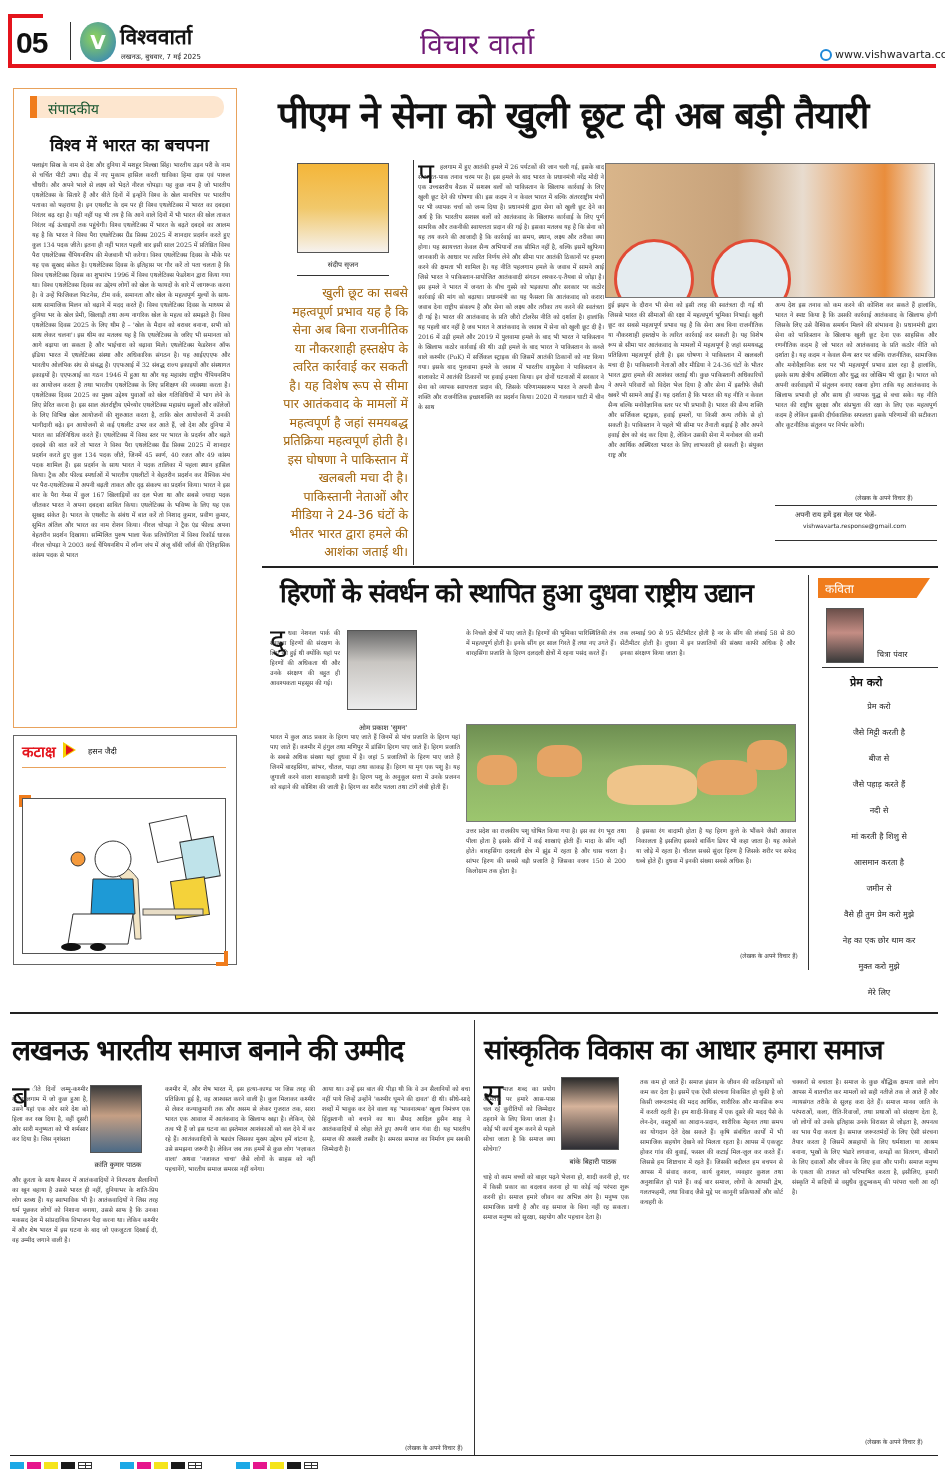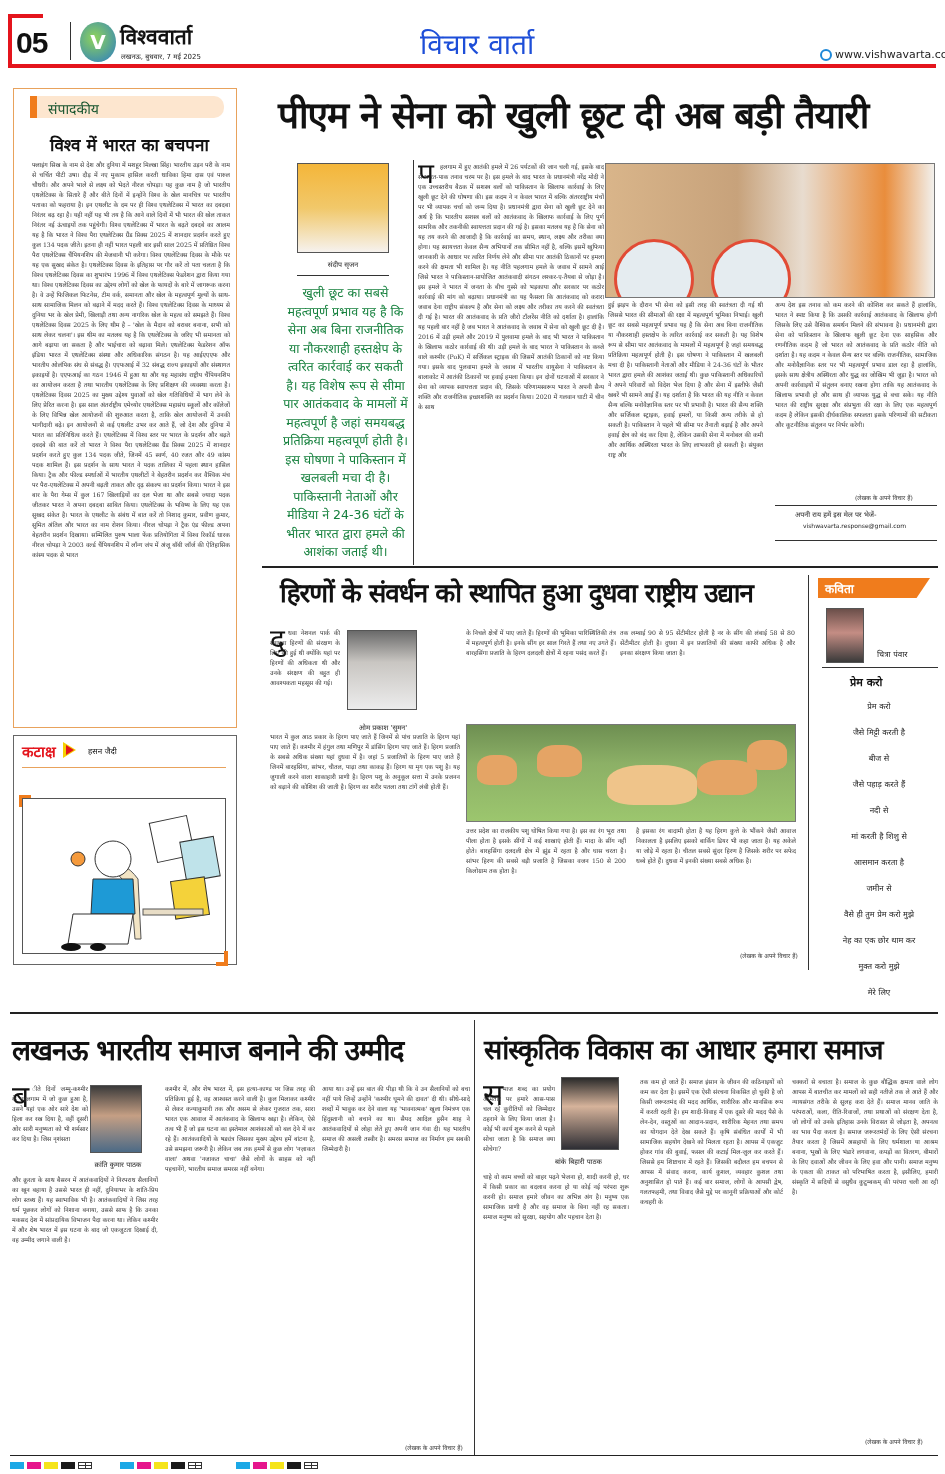--- a/index.html
+++ b/index.html
@@ -11,21 +11,21 @@
 
   
   #hdr-redbar { left: 8px; top: 14px; width: 35px; height: 4px; background: #e4141c; }
   #hdr-redline-left { left: 8px; top: 14px; width: 4px; height: 54px; background: #e4141c; }
   #hdr-redline-bottom { left: 8px; top: 64px; width: 928px; height: 4px; background: #e4141c; }
   #page-num { left: 16px; top: 26px; font-size: 30px; font-family: "Liberation Sans", sans-serif; font-weight: bold; color: #111; letter-spacing: -1px; }
   #hdr-sep { left: 70px; top: 22px; width: 1px; height: 38px; background: #333; }
   #logo { left: 80px; top: 22px; width: 36px; height: 40px; border-radius: 50%; background: radial-gradient(circle at 40% 40%, #8fd45a, #2a7bc4); display:flex; align-items:center; justify-content:center; color:#fff; font-weight:bold; font-size:20px; }
   #brand { left: 120px; top: 22px; font-size: 21px; font-weight: bold; color: #111; }
   #dateline { left: 121px; top: 52px; font-size: 7px; color: #222; }
-  #section-title { left: 420px; top: 24px; font-size: 28px; color: #1d4ed8; }
+  #section-title { left: 420px; top: 24px; font-size: 28px; color: #701a75; }
   #website { left: 820px; top: 48px; font-size: 11px; color: #222; display: flex; align-items: center; gap: 3px; }
   #ie-icon { width: 12px; height: 12px; border-radius: 50%; border: 2px solid #1e88d8; position: relative; }
 
   
   #editorial-box { left: 13px; top: 88px; width: 224px; height: 640px; border: 1px solid #e8a25c; }
   #editorial-tab { left: 30px; top: 96px; width: 194px; height: 22px; background: #fde6cf; border-radius: 0 10px 10px 0; }
   #editorial-tab-bar { left: 30px; top: 96px; width: 7px; height: 22px; background: #f07c1c; }
   #editorial-label { left: 48px; top: 99px; font-size: 14px; color: #14532d; }
   #editorial-headline { left: 50px; top: 133px; font-size: 17px; font-weight: bold; color: #111; }
   #editorial-body { left: 32px; top: 160px; width: 198px; height: 560px; }
@@ -38,21 +38,21 @@
   #cartoonist { left: 88px; top: 745px; font-size: 8px; color: #111; }
   #cartoon-rule { left: 22px; top: 767px; width: 204px; height: 1px; background: #e8a25c; }
   #cartoon-img { left: 22px; top: 798px; width: 204px; height: 156px; border: 1px solid #555; background: #fff; }
   .corner { background: #f07c1c; }
 
   
   #lead-headline { left: 278px; top: 88px; font-size: 37px; }
   #lead-author-photo { left: 297px; top: 163px; width: 92px; height: 90px; background: linear-gradient(180deg, #f4b63a 0%, #f1c86a 50%, #f6f2ee 100%); }
   #lead-author-name { left: 308px; top: 260px; font-size: 7px; color: #222; width: 70px; text-align:center; }
   #lead-author-rule { left: 297px; top: 275px; width: 92px; height: 1px; background:#333; }
-  #lead-pull-quote { left: 283px; top: 284px; width: 125px; font-size: 12.5px; line-height: 18.5px; text-align: center; color: #15803d; }
+  #lead-pull-quote { left: 283px; top: 284px; width: 125px; font-size: 12.5px; line-height: 18.5px; text-align: right; color: #a16207; }
   #lead-col-sep { left: 413px; top: 160px; width: 1px; height: 405px; background: #333; }
   #lead-dropcap { left: 418px; top: 160px; font-size: 28px; color: #111; line-height: 28px; }
   #lead-col1 { left: 418px; top: 162px; width: 186px; height: 400px; text-indent: 22px; }
   #lead-photo { left: 605px; top: 163px; width: 330px; height: 135px; background: linear-gradient(90deg, #d9b58a 0%, #c7a27b 40%, #e8dccf 60%, #e98d3c 85%, #f2f0ec 100%); border: 1px solid #777; overflow:hidden; }
   #lead-photo .circ { position:absolute; border-radius:50%; border:3px solid #e24b35; background:#e5ecf0; }
   #lead-col2 { left: 608px; top: 300px; width: 155px; height: 265px; }
   #lead-col3 { left: 775px; top: 300px; width: 162px; height: 190px; }
   #lead-byline-note { left: 855px; top: 494px; font-size: 6px; color:#333; }
   #lead-feedback-rule1 { left: 775px; top: 505px; width: 162px; height: 1px; background:#333; }
   #lead-feedback-text { left: 795px; top: 510px; font-size: 7px; color:#222;text-align:right; }
@@ -71,21 +71,21 @@
   #deer-col3 { left: 620px; top: 628px; width: 175px; height: 92px; }
   #deer-photo { left: 466px; top: 724px; width: 330px; height: 98px; background: linear-gradient(180deg, #6e8f52 0%, #8cb066 40%, #9cc66e 100%); border: 1px solid #777; overflow:hidden; }
   #deer-photo .deer { position:absolute; background:#e5a465; border-radius: 40% 40% 30% 30%; }
   #deer-col4 { left: 466px; top: 826px; width: 160px; height: 138px; }
   #deer-col5 { left: 636px; top: 826px; width: 160px; height: 138px; }
   #deer-note { left: 740px; top: 952px; font-size: 6px; color:#333; }
   #deer-right-sep { left: 808px; top: 575px; width: 1px; height: 395px; background: #333; }
 
   
   #poem-tab { left: 818px; top: 578px; width: 112px; height: 20px; background: #f07c1c; clip-path: polygon(0 0, 100% 0, 88% 100%, 0 100%); }
-  #poem-label { left: 825px; top: 580px; font-size: 12px; color: #fff; font-weight:bold; }
+  #poem-label { left: 825px; top: 580px; font-size: 12px; color: #fff; font-weight:normal; }
   #poet-photo { left: 826px; top: 608px; width: 38px; height: 55px; background: linear-gradient(180deg, #6b4f4a 0%, #c48d84 45%, #3a3a3a 100%); border:1px solid #555; }
   #poet-name { left: 877px; top: 648px; font-size: 8px; color:#222; }
   #poem-rule { left: 822px; top: 667px; width: 116px; height: 1px; background:#333; }
   #poem-title { left: 850px; top: 674px; font-size: 11px; font-weight: bold; color:#111; }
   #poem-lines { left: 818px; top: 694px; width: 122px; text-align: center; }
   .poem-line { font-size: 8px; line-height: 26px; color:#222; font-family: "DejaVu Sans", sans-serif; }
 
   #section-rule-2 { left: 10px; top: 1012px; width: 928px; height: 2px; background: #222; }
   #bottom-col-sep { left: 474px; top: 1020px; width: 1px; height: 436px; background: #333; }
 
@@ -98,21 +98,21 @@
   #samras-col1b { left: 12px; top: 1175px; width: 146px; height: 280px; }
   #samras-col2 { left: 165px; top: 1084px; width: 150px; height: 370px; }
   #samras-col3 { left: 322px; top: 1084px; width: 148px; height: 358px; }
   #samras-note { left: 405px; top: 1444px; font-size: 6px; color:#333; }
 
   
   #sans-headline { left: 484px; top: 1030px; font-size: 27px; }
   #sans-dropcap { left: 483px; top: 1080px; font-size: 30px; color:#111; line-height:30px; }
   #sans-col1 { left: 483px; top: 1084px; width: 72px; height: 100px; text-indent: 20px; }
   #sans-photo { left: 561px; top: 1077px; width: 58px; height: 73px; background: linear-gradient(180deg, #2a2a2a 0%, #d6b39b 40%, #2e2e34 100%); }
-  #sans-author { left: 555px; top: 1157px; font-size: 7px; color:#222; width:76px; }
+  #sans-author { left: 555px; top: 1157px; font-size: 7px; color:#222; width:76px; text-align:center; }
   #sans-col1b { left: 483px; top: 1172px; width: 146px; height: 285px; }
   #sans-col2 { left: 640px; top: 1077px; width: 143px; height: 380px; }
   #sans-col3 { left: 792px; top: 1077px; width: 146px; height: 355px; }
   #sans-note { left: 865px; top: 1438px; font-size: 6px; color:#333; }
 
   #footer-rule { left: 10px; top: 1455px; width: 928px; height: 1px; background:#222; }
   .regmark { position:absolute; top: 1462px; height: 7px; width: 14px; }
 </style>
 </head>
 <body>

